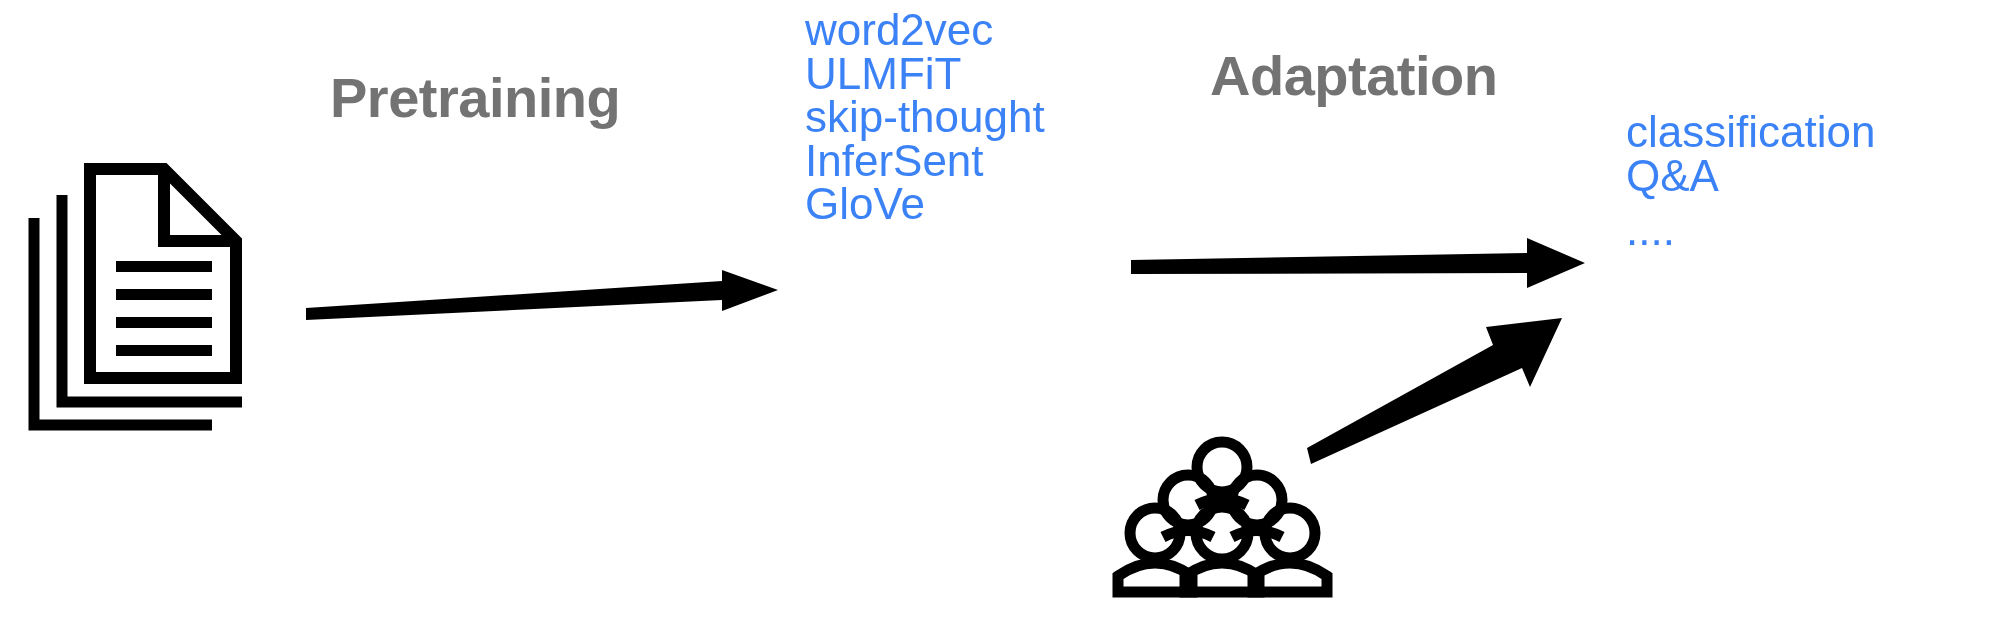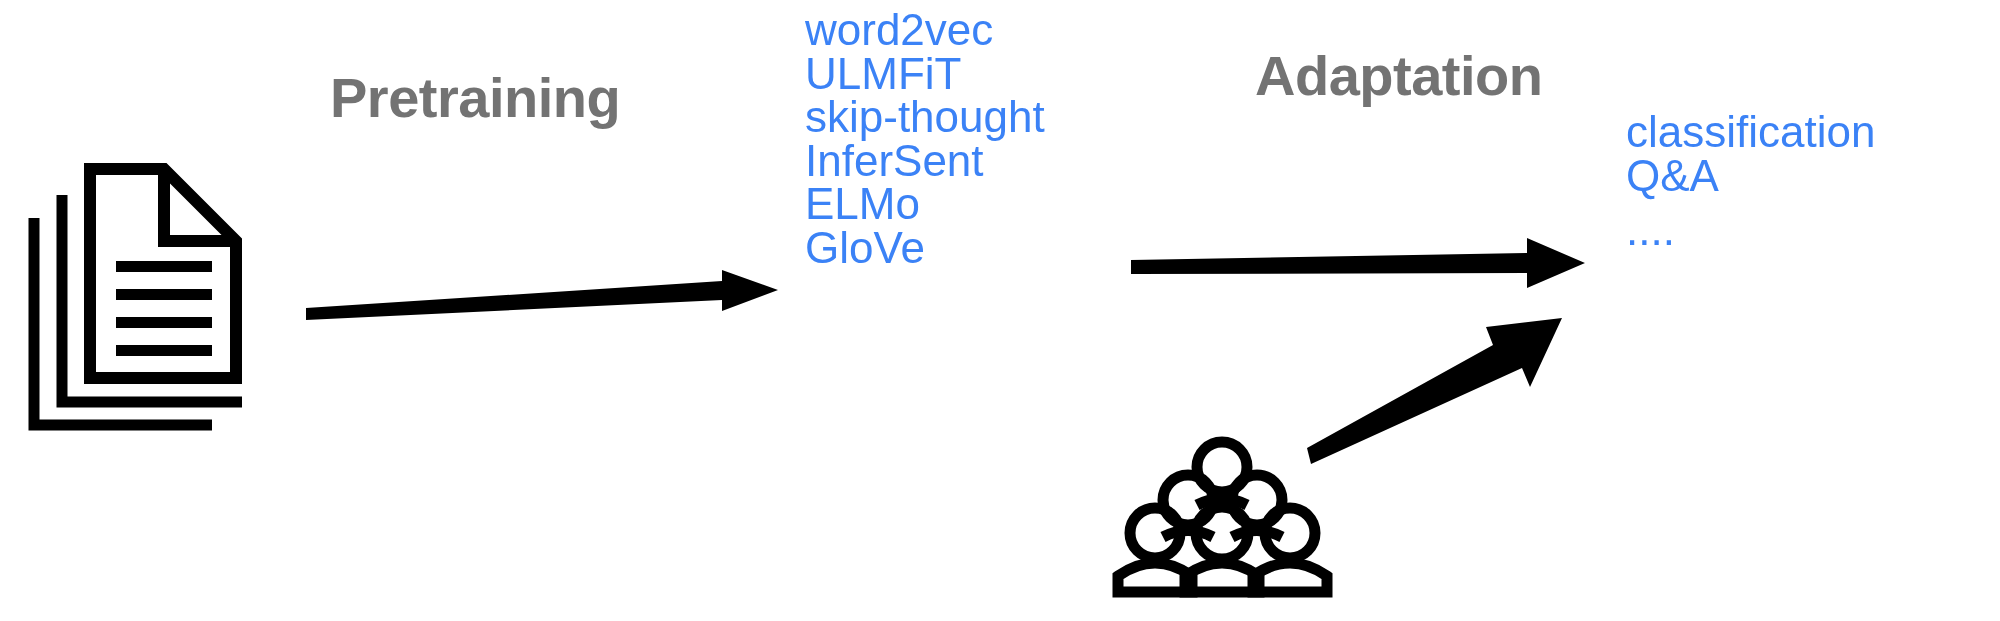--- a/index.html
+++ b/index.html
@@ -23,21 +23,21 @@
   
   .stage-heading {
     font-weight: bold;
     font-size: 56px;
     line-height: 1;
     letter-spacing: -0.5px;
     white-space: nowrap;
     color: #737373;
   }
   #heading-pretraining { left: 330px; top: 70px; }
-  #heading-adaptation  { left: 1210px; top: 48px; margin-left: 45px; }
+  #heading-adaptation  { left: 1210px; top: 48px; }
 
   
   .item-list {
     font-size: 44px;
     line-height: 43.5px;
     white-space: nowrap;
     color: #3b82f6;
   }
   .item-list .row { display: block; height: 43.5px; }
   #model-list { left: 805px; top: 8px; }
@@ -107,21 +107,20 @@
 
   <div class="abs stage-heading" id="heading-pretraining">Pretraining</div>
 
   <div class="abs stage-heading" id="heading-adaptation">Adaptation</div>
 
   <div class="abs item-list" id="model-list">
     <span class="row">word2vec</span>
     <span class="row">ULMFiT</span>
     <span class="row">skip-thought</span>
     <span class="row">InferSent</span>
-    <span class="row">ELMo</span>
     <span class="row">GloVe</span>
   </div>
 
   <div class="abs item-list" id="task-list">
     <span class="row">classification</span>
     <span class="row">Q&amp;A</span>
     <span class="spacer"></span>
     <span class="row">....</span>
   </div>
 

